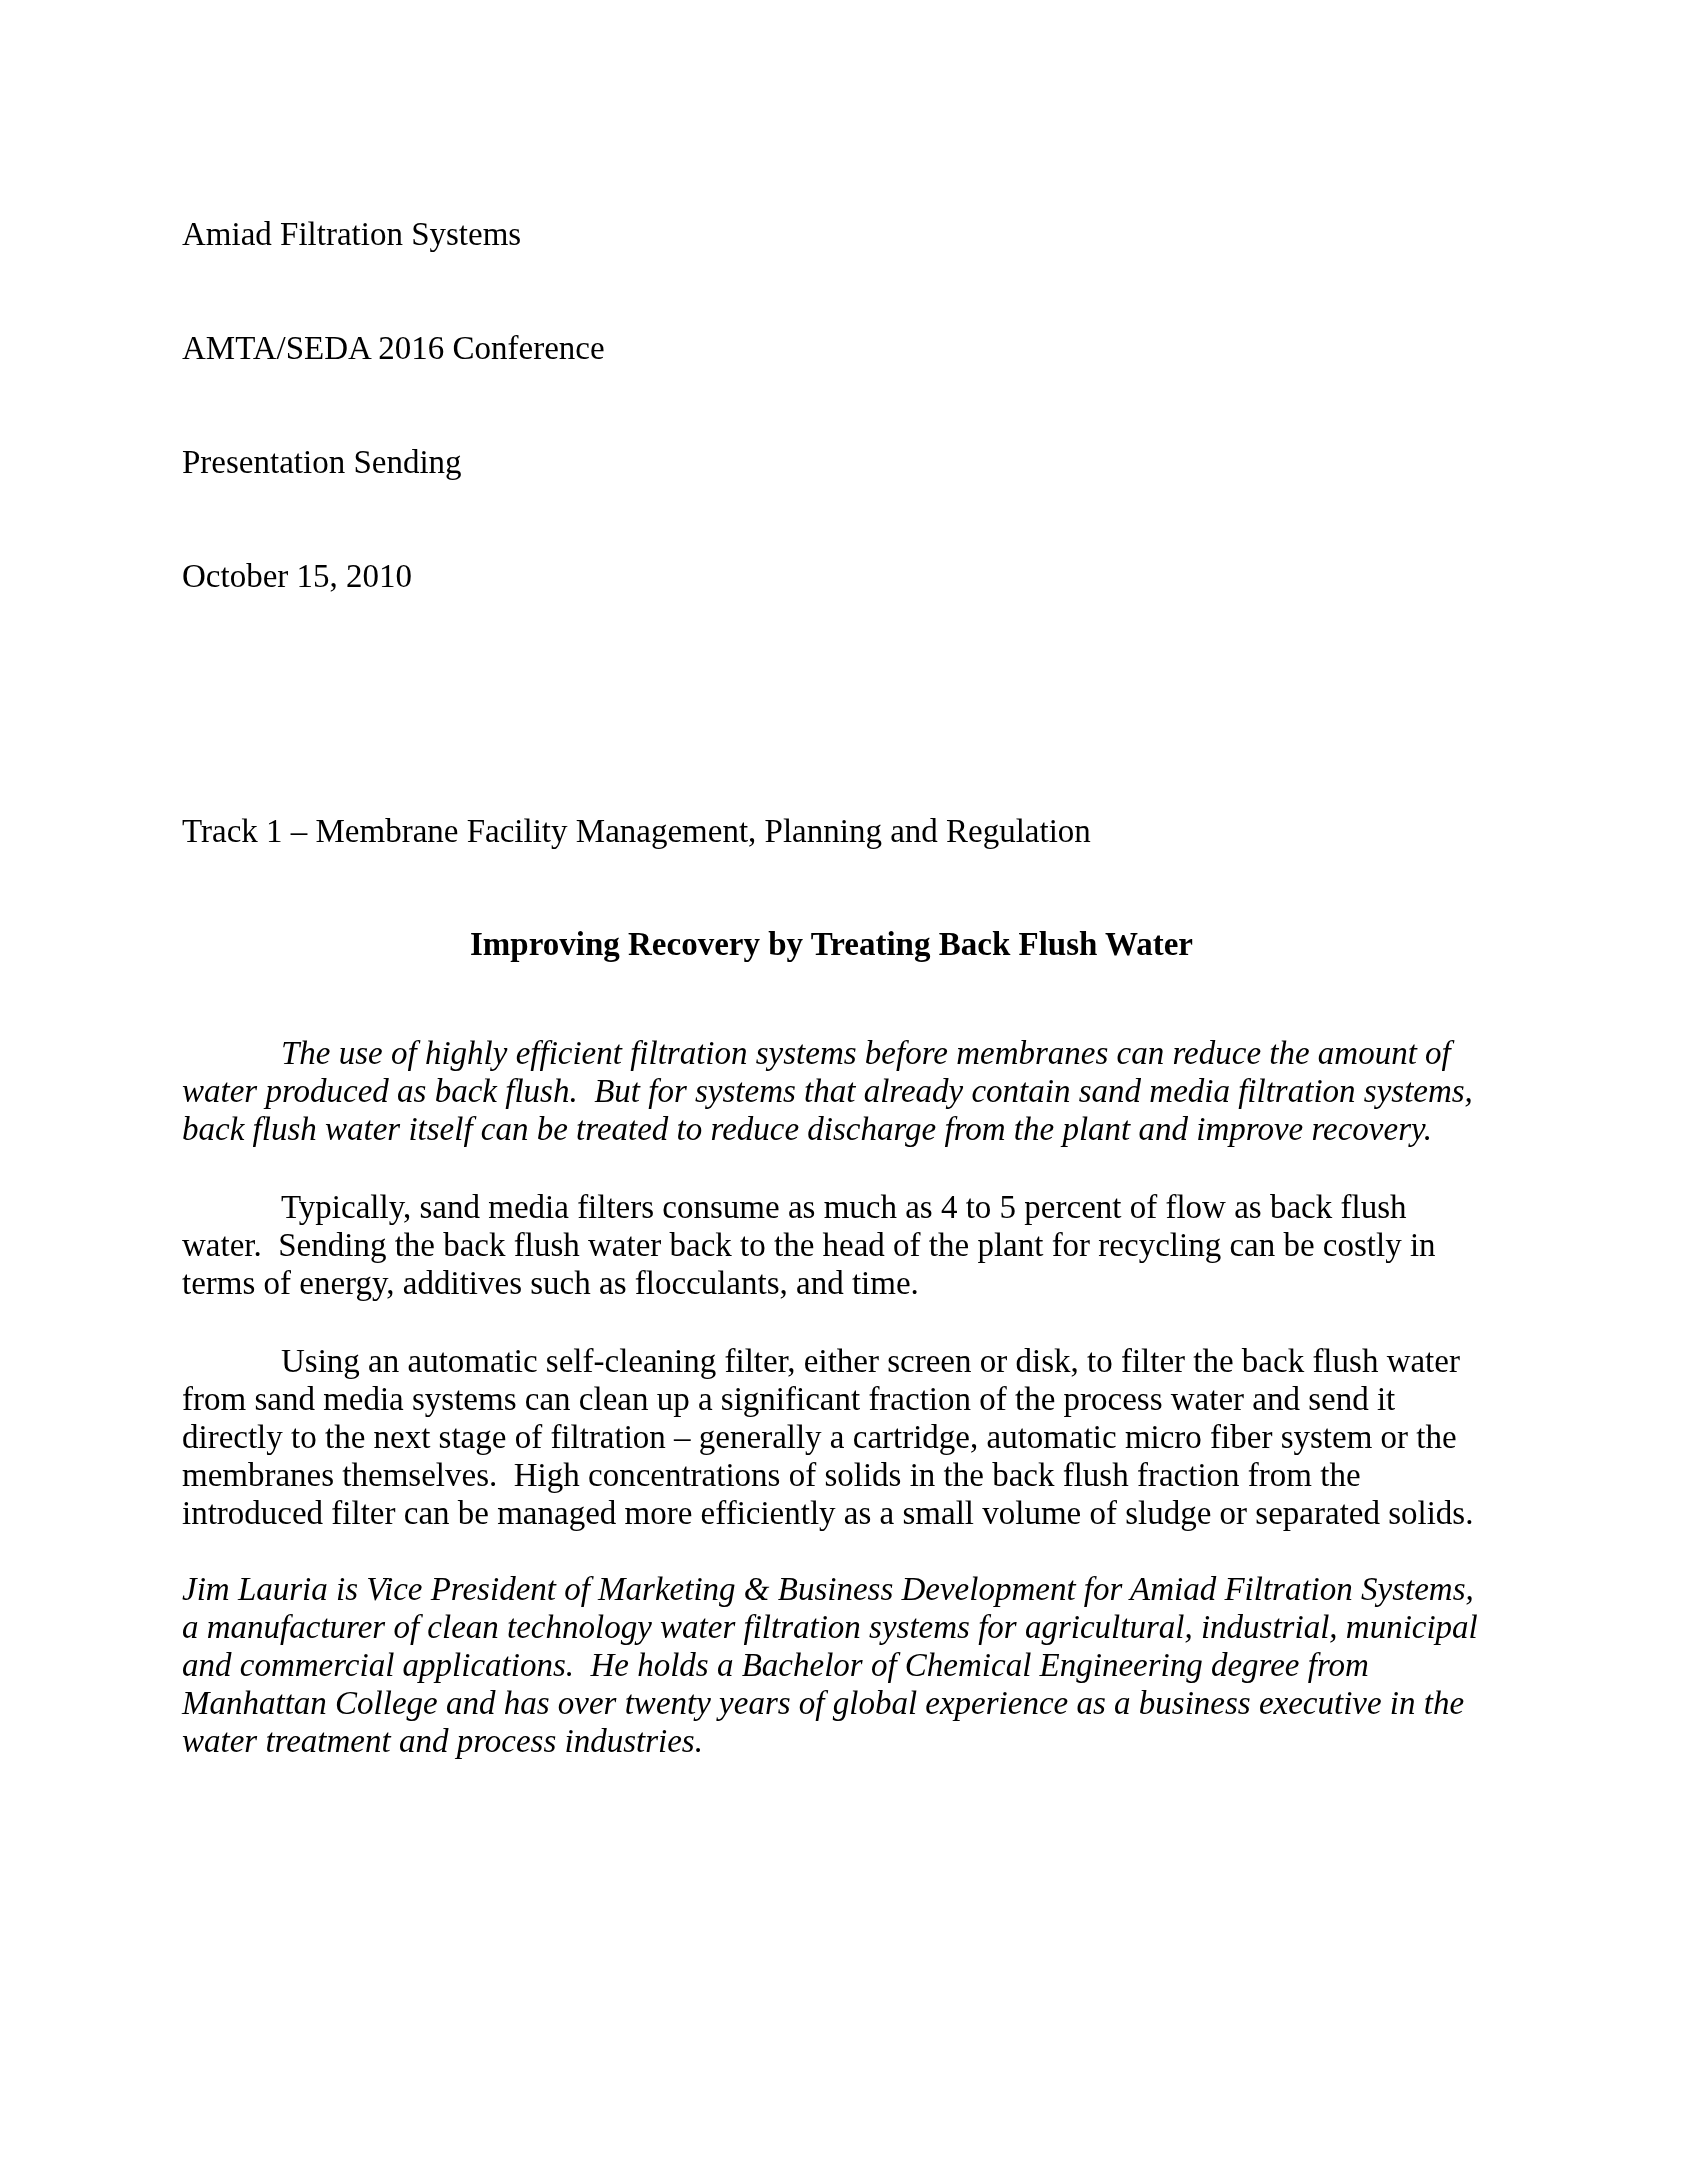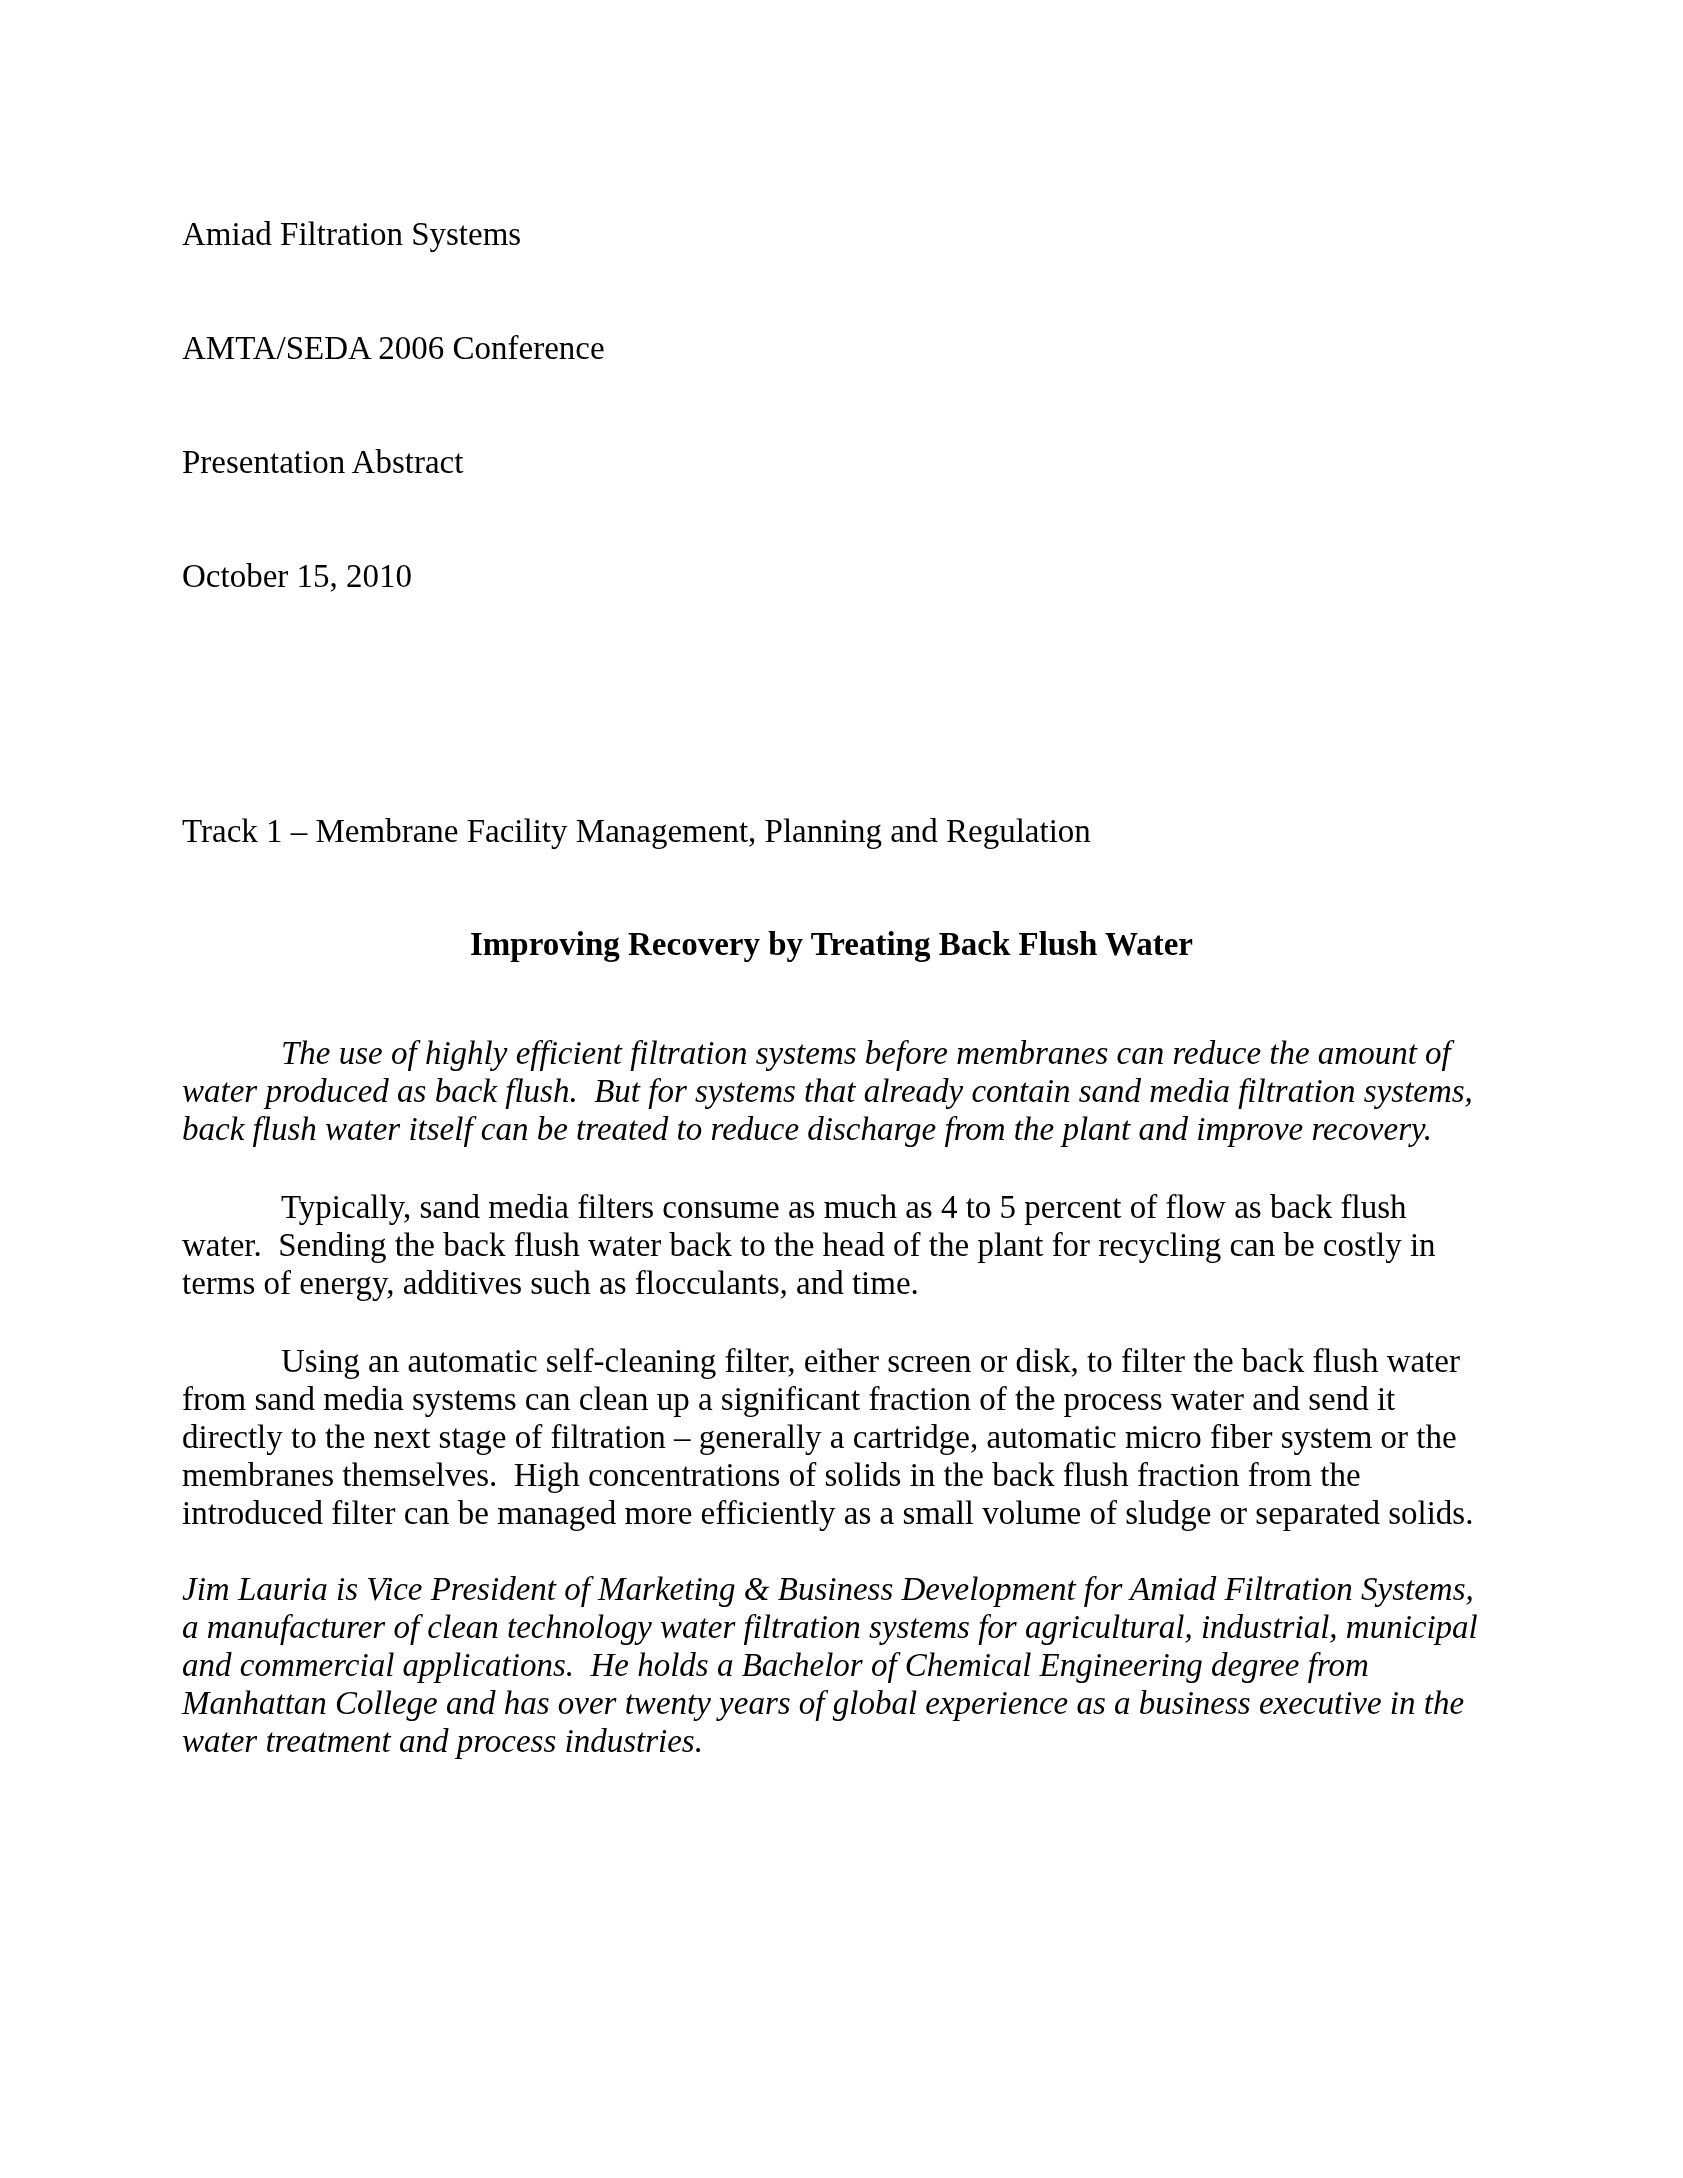--- a/index.html
+++ b/index.html
@@ -57,22 +57,22 @@
     text-indent: 0;
   }
 </style>
 </head>
 <body>
 
 <div class="page">
 
   <div class="header-block doc-text">
     <p class="header-line">Amiad Filtration Systems</p>
-    <p class="header-line">AMTA/SEDA 2006 Conference</p>
-    <p class="header-line">Presentation Abstract</p>
+    <p class="header-line">AMTA/SEDA 2016 Conference</p>
+    <p class="header-line">Presentation Sending</p>
     <p class="header-line">October 15, 2010</p>
   </div>
 
   <p class="track-line doc-text">Track 1 – Membrane Facility Management, Planning and Regulation</p>
 
   <p class="doc-title doc-text">Improving Recovery by Treating Back Flush Water</p>
 
   <p class="para para-first doc-text">The use of highly efficient filtration systems before membranes can reduce the amount of water produced as back flush.  But for systems that already contain sand media filtration systems, back flush water itself can be treated to reduce discharge from the plant and improve recovery.</p>
 
   <p class="para doc-text">Typically, sand media filters consume as much as 4 to 5 percent of flow as back flush water.  Sending the back flush water back to the head of the plant for recycling can be costly in terms of energy, additives such as flocculants, and time.</p>

